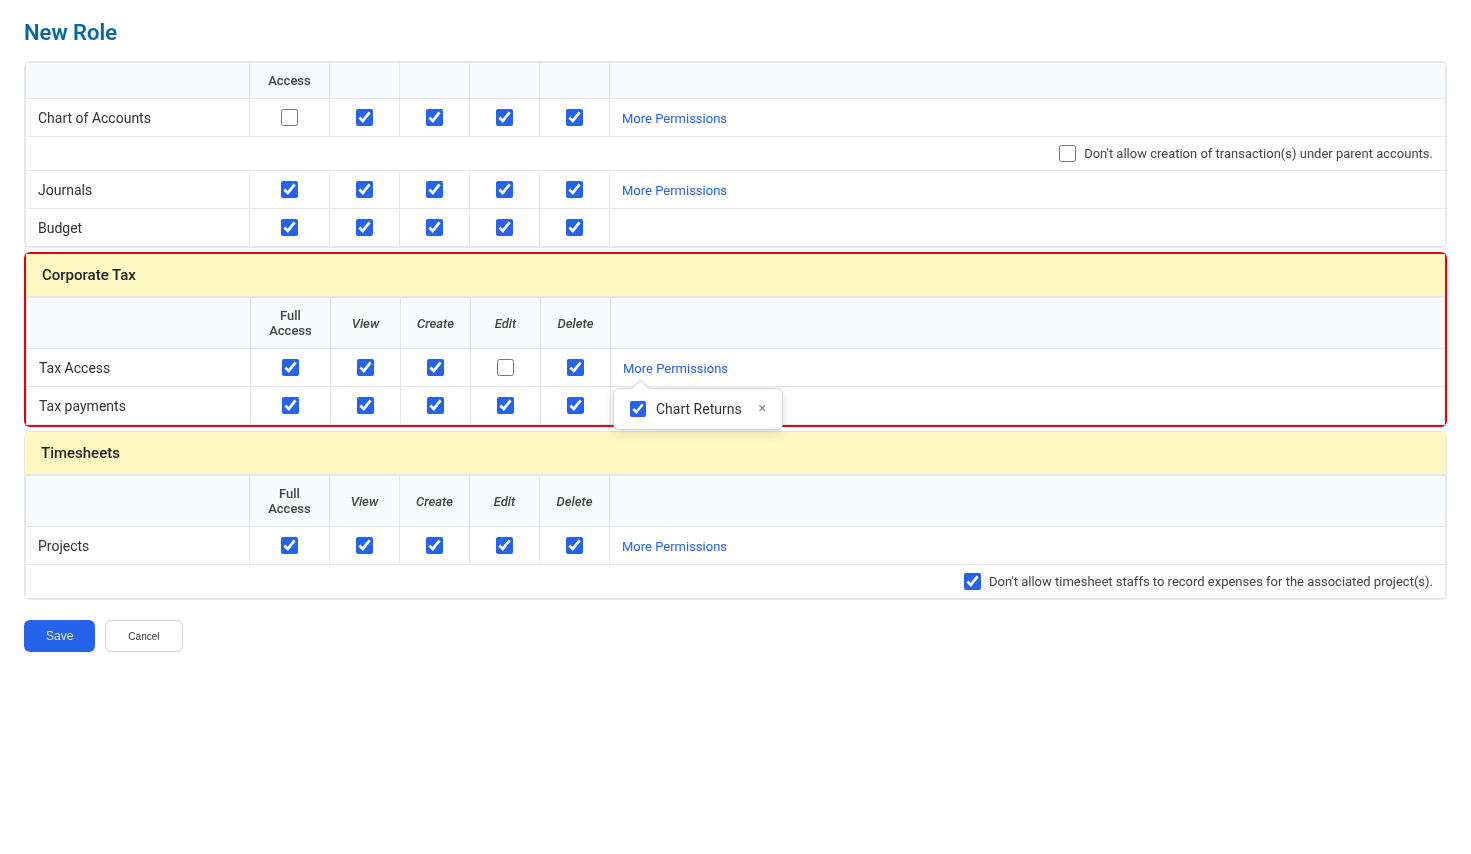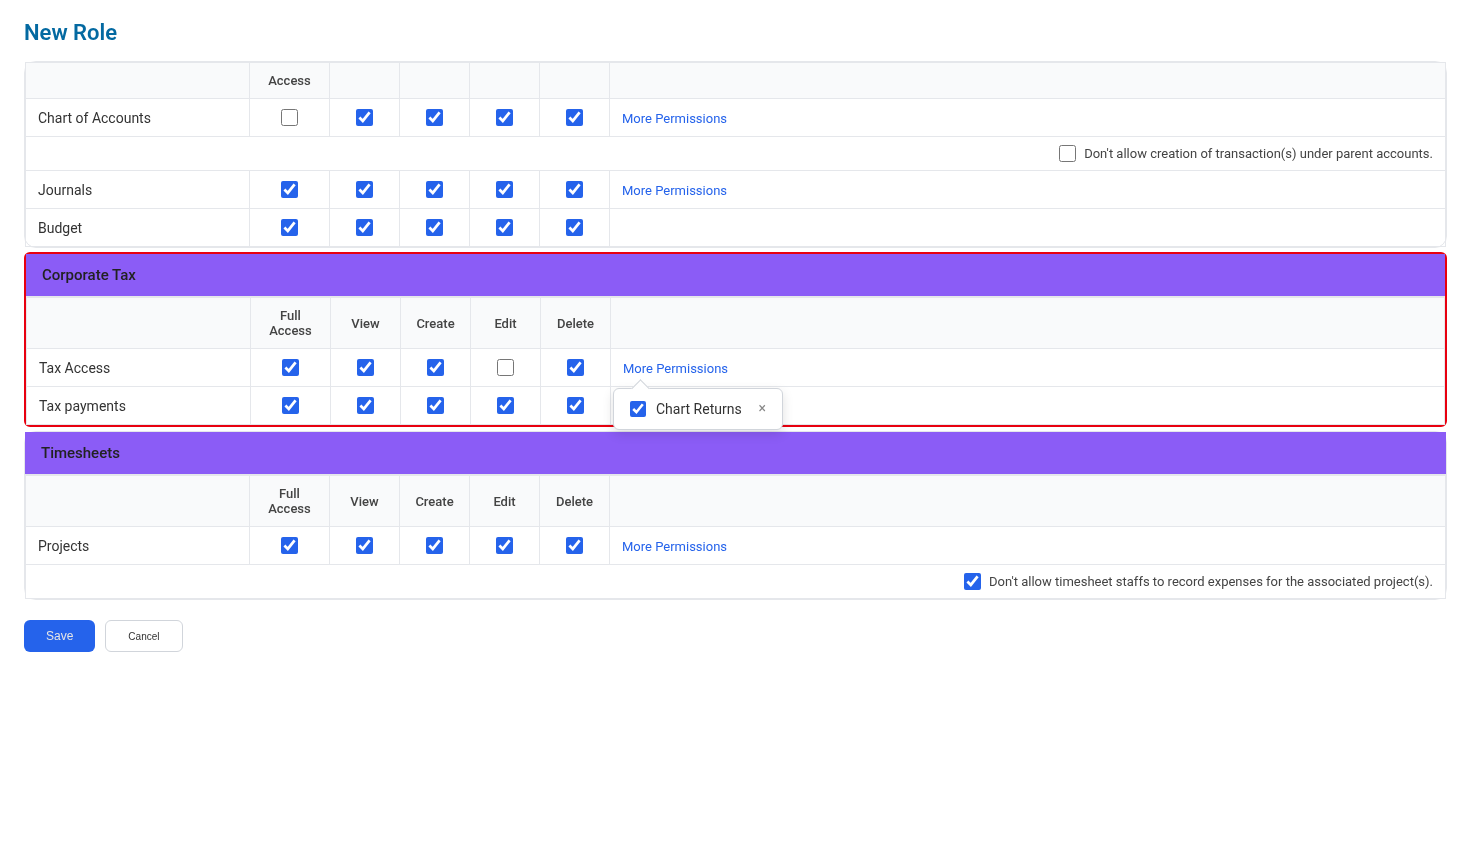--- a/index.html
+++ b/index.html
@@ -12,30 +12,30 @@
     }
     h1 {
       font-size: 22px;
       font-weight: 600;
       margin-bottom: 16px;
       color: #0369a1;
     }
     .section {
       margin-bottom: 0;
       border: 1px solid #e5e7eb;
-      border-radius: 12px;
+      border-radius: 7px;
       overflow: visible;
       margin-bottom: 4px;
     }
     .section.highlighted {
       border: 2.5px solid #e8000f;
       border-radius: 6px;
     }
     .section-header {
-      background: #8b5cf6;
+      background: #fef9c3;
       padding: 12px 16px;
       font-size: 15px;
       font-weight: 500;
       color: #222;
       border-bottom: 1px solid #e5e7eb;
     }
     table {
       width: 100%;
       border-collapse: collapse;
     }
@@ -49,21 +49,21 @@
       text-align: left;
       width: 224px;
     }
     th {
       background: #f9fafb;
       font-weight: 500;
       font-size: 13px;
       color: #444;
     }
     .col-full-access { width: 80px; }
-    .col-view, .col-create, .col-edit, .col-delete { width: 70px; }
+    .col-view, .col-create, .col-edit, .col-delete { width: 70px; font-style: italic; }
     .col-more { width: auto; text-align: left !important; }
 
     .more-permissions-link {
       color: #2563eb;
       cursor: pointer;
       text-decoration: none;
       font-size: 13px;
       white-space: nowrap;
     }
 

